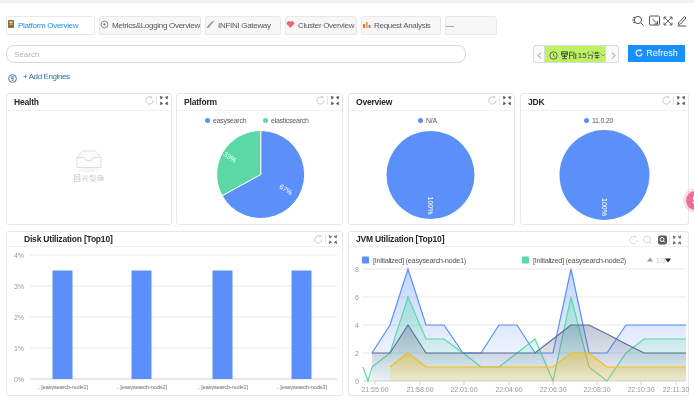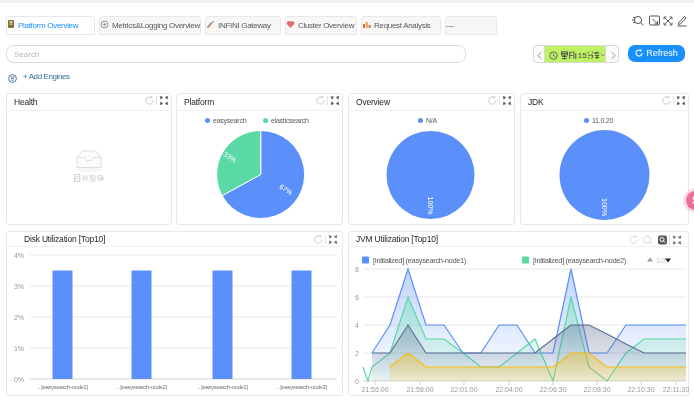--- a/index.html
+++ b/index.html
@@ -1,19 +1,19 @@
 <!DOCTYPE html>
 <html><head><meta charset="utf-8"><style>
 *{margin:0;padding:0;box-sizing:border-box}
 html,body{width:694px;height:400px;overflow:hidden;background:#fff;font-family:"Liberation Sans",sans-serif;position:relative}
 .abs{position:absolute}
 .tab{position:absolute;top:16px;height:19px;border:1px solid #e8e8e8;border-radius:3px 3px 0 0;background:#f7f7f7;color:#595959;font-size:8px;letter-spacing:-0.3px;line-height:17px;text-align:left;white-space:nowrap}
 .tab.active{background:#fff;color:#1890ff}
 .card{position:absolute;background:#fff;border:1px solid #e8e8e8;border-radius:3px}
-.ctitle{position:absolute;left:8px;font-size:8.5px;letter-spacing:-0.2px;font-weight:normal;color:#262626;white-space:nowrap}
+.ctitle{position:absolute;left:8px;font-size:8.5px;letter-spacing:-0.2px;font-weight:bold;color:#262626;white-space:nowrap}
 .legdot{position:absolute;width:5px;height:5px;border-radius:50%}
 .legtxt{position:absolute;font-size:7px;letter-spacing:-0.25px;color:#595959;white-space:nowrap}
 </style></head>
 <body>
 
 <div class="abs" style="left:0;top:0;width:694px;height:3px;background:#eff1f4"></div>
 
 
 <div class="tab active" style="left:6px;width:89px">
   <svg width="8" height="9" viewBox="0 0 8 9" style="vertical-align:-1px;margin-right:3px">
@@ -102,21 +102,21 @@
       <path d="M0.5 0.5 L3 3 L5.5 0.5" stroke="#8c8c8c" stroke-width="1" fill="none"></path>
     </svg>
 </div>
 <div class="abs" style="left:605px;top:45px;width:14px;height:18px;border:1px solid #d9d9d9;border-radius:0 3px 3px 0;background:#fafafa">
   <svg class="abs" style="left:5px;top:6px" width="5" height="7" viewBox="0 0 5 7">
       <path d="M1 0.5 L4 3.5 L1 6.5" stroke="#8c8c8c" stroke-width="1" fill="none"></path>
     </svg>
 </div>
 
 
-<div class="abs" style="left:628px;top:45px;width:57px;height:17px;background:#1890ff;border-radius:7px;color:#fff;font-size:9px;line-height:17px;text-align:center">
+<div class="abs" style="left:628px;top:45px;width:57px;height:17px;background:#1890ff;border-radius:0;color:#fff;font-size:9px;line-height:17px;text-align:center">
   <svg width="8" height="8" viewBox="0 0 8 8" style="vertical-align:-1px;margin-right:3px">
       <path d="M7 4 A3 3 0 1 1 5.5 1.4" stroke="#fff" stroke-width="1.1" fill="none"></path>
       <path d="M4.8 0 L7 1.5 L4.8 3 Z" fill="#fff"></path>
     </svg>Refresh</div>
 
 
 <svg class="abs" style="left:8px;top:73.5px" width="9" height="9" viewBox="0 0 9 9">
     <circle cx="4.5" cy="4.5" r="3.9" stroke="#3d6b94" stroke-width="0.9" fill="none"></circle>
     <line x1="2.5" y1="3" x2="6.5" y2="3" stroke="#3d6b94" stroke-width="0.9"></line>
     <line x1="3" y1="4.7" x2="6" y2="4.7" stroke="#3d6b94" stroke-width="0.9"></line>

